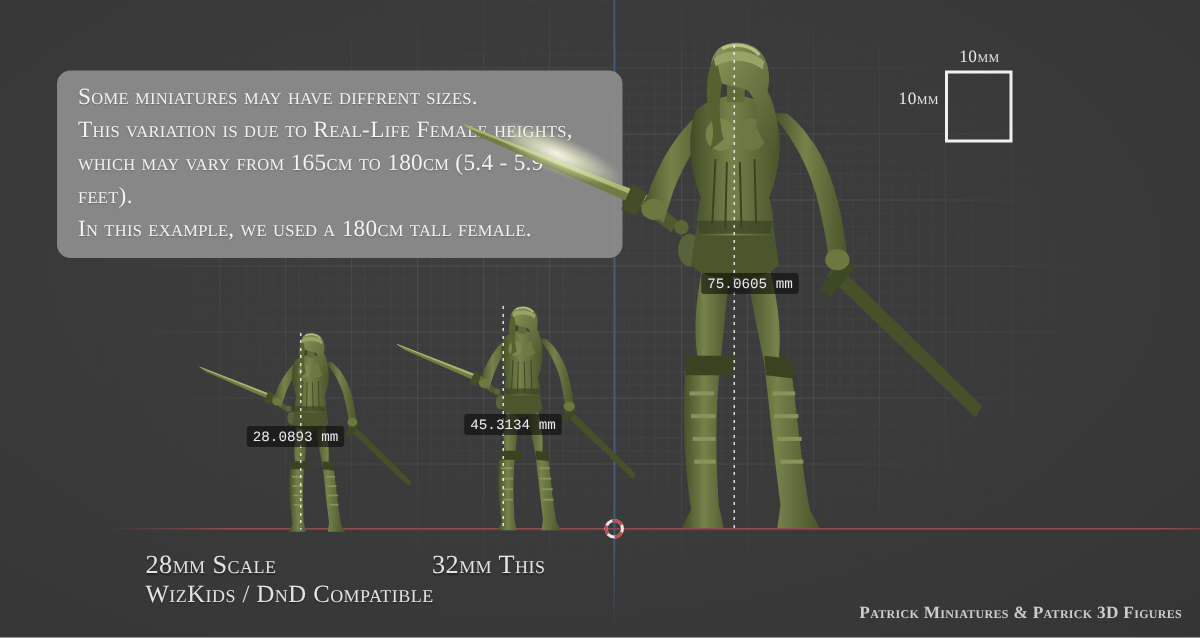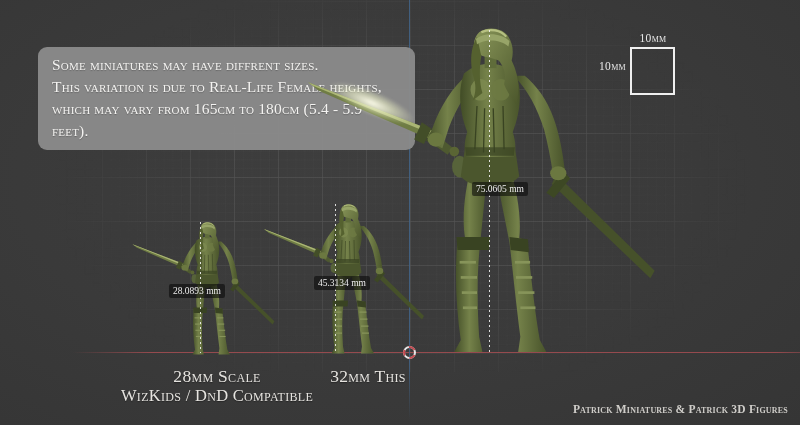--- a/index.html
+++ b/index.html
@@ -58,28 +58,28 @@
        rgba(240,245,200,.55) 35%, rgba(220,230,170,0) 72%);
     filter:blur(1px);
   }
   
   .dim{
     position:absolute;width:1px;
     background-image:repeating-linear-gradient(to bottom, rgba(250,250,250,.85) 0 2px, transparent 2px 5px);
   }
   .mlabel{
     position:absolute;transform:translateX(-50%);
-    font-family:Liberation Serif, serif;
+    font-family:Liberation Mono, monospace;
     font-size:9.5px;line-height:11px;color:#ececec;
     background:rgba(8,8,8,.58);padding:1.5px 4px;border-radius:2px;white-space:nowrap;
   }
   
   .scale-label{
     position:absolute;top:366px;color:#e6e4e0;font-variant:small-caps;
-    font-size:17.5px;letter-spacing:.3px;text-align:center;line-height:20px;
+    font-size:17.5px;letter-spacing:.3px;line-height:20px;
     text-shadow:0 1px 1px rgba(0,0,0,.4);
   }
   .scale-label .sub{font-size:16.5px;display:block;}
   .credit{
     position:absolute;right:12px;top:403px;color:#cfcdc9;
     font-variant:small-caps;font-size:11.5px;letter-spacing:.2px;font-weight:bold;
   }
   svg.defsonly{position:absolute;width:0;height:0;}
 </style>
 </head>
@@ -154,20 +154,21 @@
 <div class="viewport">
 
   <div class="grid"></div>
   <div class="axis-x"></div>
   <div class="axis-z"></div>
 
   <div class="infobox">
     <div>Some miniatures may have diffrent sizes.</div>
     <div>This variation is due to Real-Life Female heights,</div>
     <div>which may vary from 165cm to 180cm (5.4 - 5.9 feet).</div>
+    <div>In this example, we used a 180cm tall female.</div>
   </div>
 
   <svg class="fig" style="left:127px;top:222px" width="160" height="133" viewBox="0 0 360 300">
       <use href="#warrior" xlink:href="#warrior"></use>
     </svg>
   <svg class="fig" style="left:258px;top:204px" width="180" height="150" viewBox="0 0 360 300">
       <use href="#warrior" xlink:href="#warrior"></use>
     </svg>
   <svg class="fig" style="left:295px;top:28px" width="390" height="325" viewBox="0 0 360 300">
       <use href="#warrior" xlink:href="#warrior"></use>

